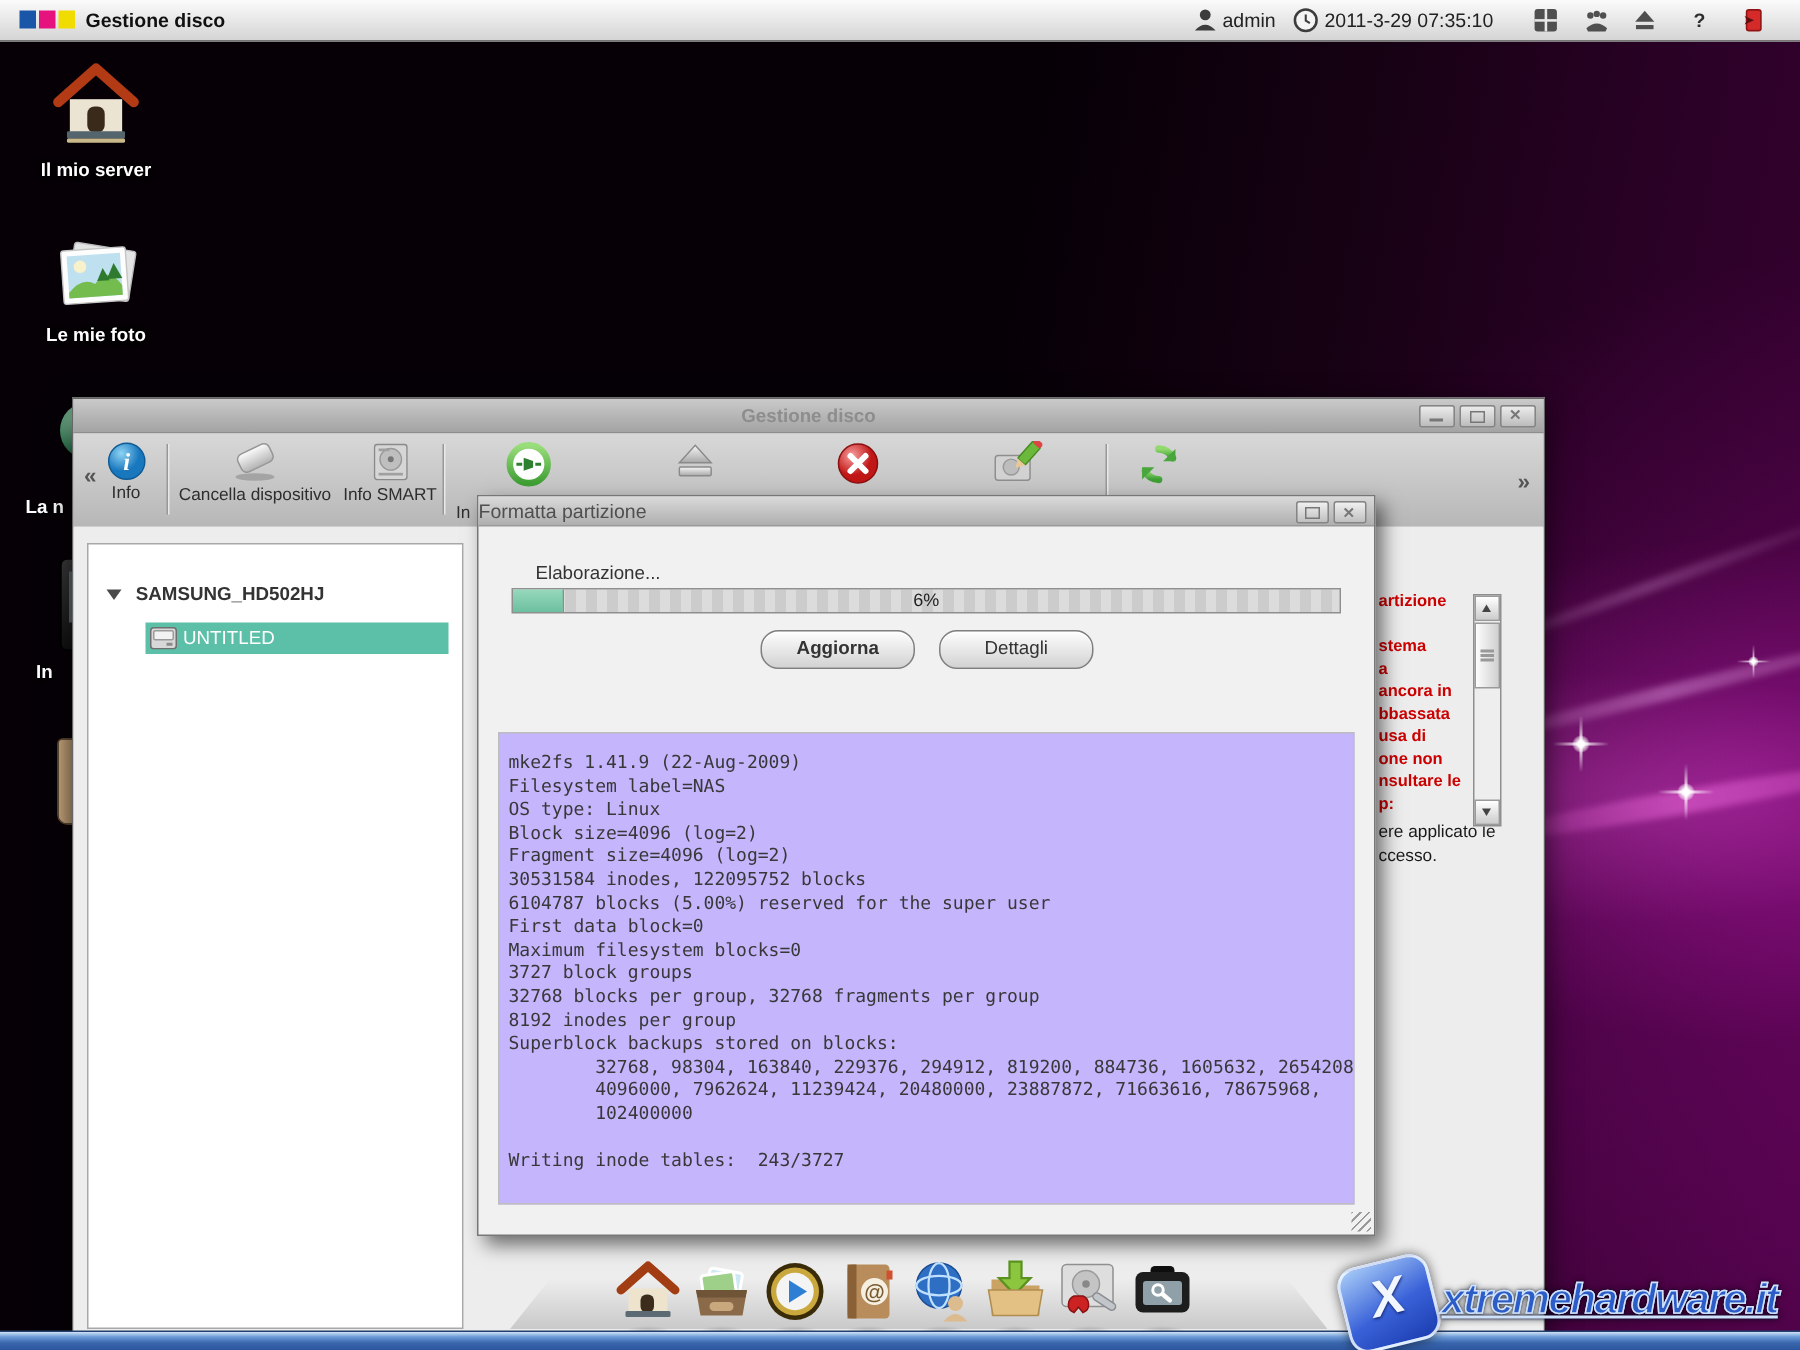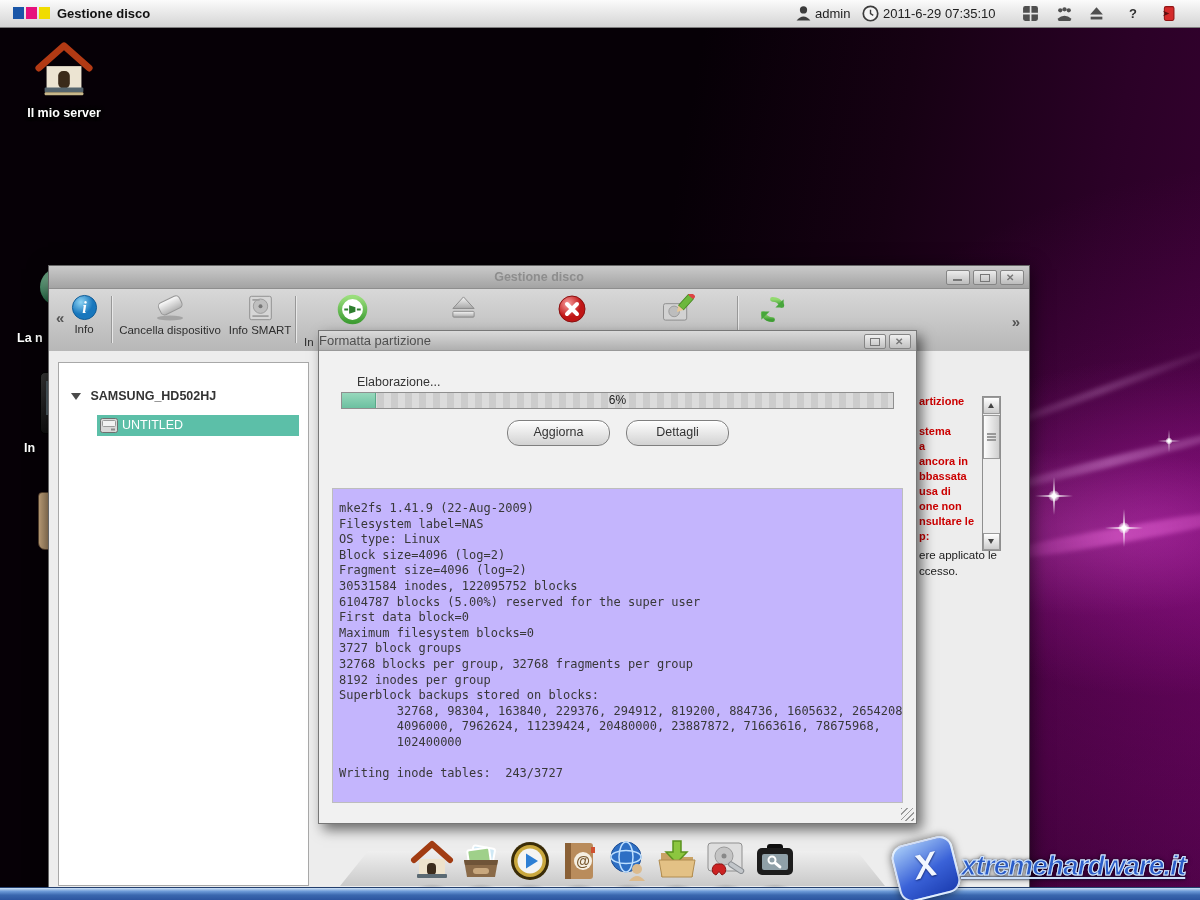--- a/index.html
+++ b/index.html
@@ -161,21 +161,21 @@
     <svg class="tb-ic" style="left:795px;" viewBox="0 0 16 16">
       <circle cx="8" cy="4.6" r="3.4" fill="#3c3c3c"></circle>
         <path d="M1.5 14.5q6.5 -7.5 13 0z" fill="#3c3c3c"></path>
       </svg>
     <span class="tb-item" style="left:815px;">admin</span>
 
     <svg class="tb-ic" style="left:862px;" viewBox="0 0 16 16">
       <circle cx="8" cy="8" r="6.8" fill="#f4f4f4" stroke="#3c3c3c" stroke-width="1.6"></circle>
       <path d="M8 4.4v3.8l2.6 1.6" stroke="#3c3c3c" stroke-width="1.3" fill="none"></path>
       </svg>
-    <span class="tb-item" style="left:883px;">2011-6-29 07:35:10</span>
+    <span class="tb-item" style="left:883px;">2011-3-29 07:35:10</span>
 
     <svg class="tb-ic" style="left:1022px;" viewBox="0 0 16 16">
       <rect x="1" y="1" width="14" height="14" rx="2" fill="#4f4f4f"></rect>
       <rect x="7.3" y="1" width="1.6" height="14" fill="#e8e8e8"></rect>
         <rect x="1" y="7.3" width="14" height="1.6" fill="#e8e8e8"></rect>
       </svg>
     <svg class="tb-ic" style="left:1056px;" viewBox="0 0 16 16">
       <circle cx="4" cy="5" r="2" fill="#4f4f4f"></circle>
         <circle cx="8" cy="4" r="2" fill="#4f4f4f"></circle>
         <circle cx="12" cy="5" r="2" fill="#4f4f4f"></circle>
@@ -196,20 +196,36 @@
     <svg width="62" height="64" viewBox="0 0 64 64" style="margin:0 auto;">
       <rect x="14" y="28" width="36" height="23" fill="#ece4d2"></rect>
       <path d="M6 30L32 7l26 23" fill="none" stroke="#b23a14" stroke-width="7" stroke-linejoin="round" stroke-linecap="round"></path>
       <rect x="26" y="33" width="12" height="18" rx="5" fill="#3a2a1a"></rect>
       <rect x="12" y="50" width="40" height="5" rx="1" fill="#55656e"></rect>
       <rect x="12" y="55" width="40" height="3" rx="1" fill="#c8b88a"></rect>
     </svg>
     <div class="lbl">Il mio server</div>
   </div>
 
+  <div class="dicon" style="left:6px;top:150px;">
+    <svg width="60" height="62" viewBox="0 0 64 64" style="margin:0 auto;">
+      <g transform="rotate(9 34 32)">
+          <rect x="14" y="14" width="44" height="36" rx="2" fill="#e4e4e4" stroke="#bbb"></rect>
+        </g>
+      <g transform="rotate(-4 30 34)">
+        <rect x="8" y="16" width="46" height="38" rx="2" fill="#fdfdfd" stroke="#c4c4c4"></rect>
+        <rect x="12" y="20" width="38" height="30" fill="#bfe0ef"></rect>
+        <circle cx="21" cy="28" r="4.5" fill="#f7f2cc"></circle>
+        <path d="M12 46q10-11 19-5q9-13 19 2v7H12z" fill="#74bc4e"></path>
+        <path d="M37 30l4.5 9h-9z" fill="#2e7a2e"></path>
+          <path d="M45 27l5.5 11h-11z" fill="#2e7a2e"></path>
+      </g>
+    </svg>
+    <div class="lbl">Le mie foto</div>
+  </div>
 
   <div class="pgreen"></div>
   <div class="plabel" style="left:17px;top:331px;">La n</div>
   <div class="pdev">
       <i></i>
     </div>
   <div class="plabel" style="left:24px;top:441px;">In</div>
   <div class="ptrash"></div>
 
   <div class="win">
@@ -404,21 +420,21 @@
       </div>
     </div>
 
     <div class="status">Elaborazione...</div>
 
     <div class="pbar">
       <div class="pfill" style="width: 6%;"></div>
       <div class="ptext">6%</div>
     </div>
 
-    <div class="dbtn2" style="left:188px;">Aggiorna</div>
+    <div class="dbtn2" style="left:188px;font-weight:bold;">Aggiorna</div>
     <div class="dbtn2" style="left:307px;">Dettagli</div>
 
     <div class="console">
       <pre>mke2fs 1.41.9 (22-Aug-2009)
 Filesystem label=NAS
 OS type: Linux
 Block size=4096 (log=2)
 Fragment size=4096 (log=2)
 30531584 inodes, 122095752 blocks
 6104787 blocks (5.00%) reserved for the super user

